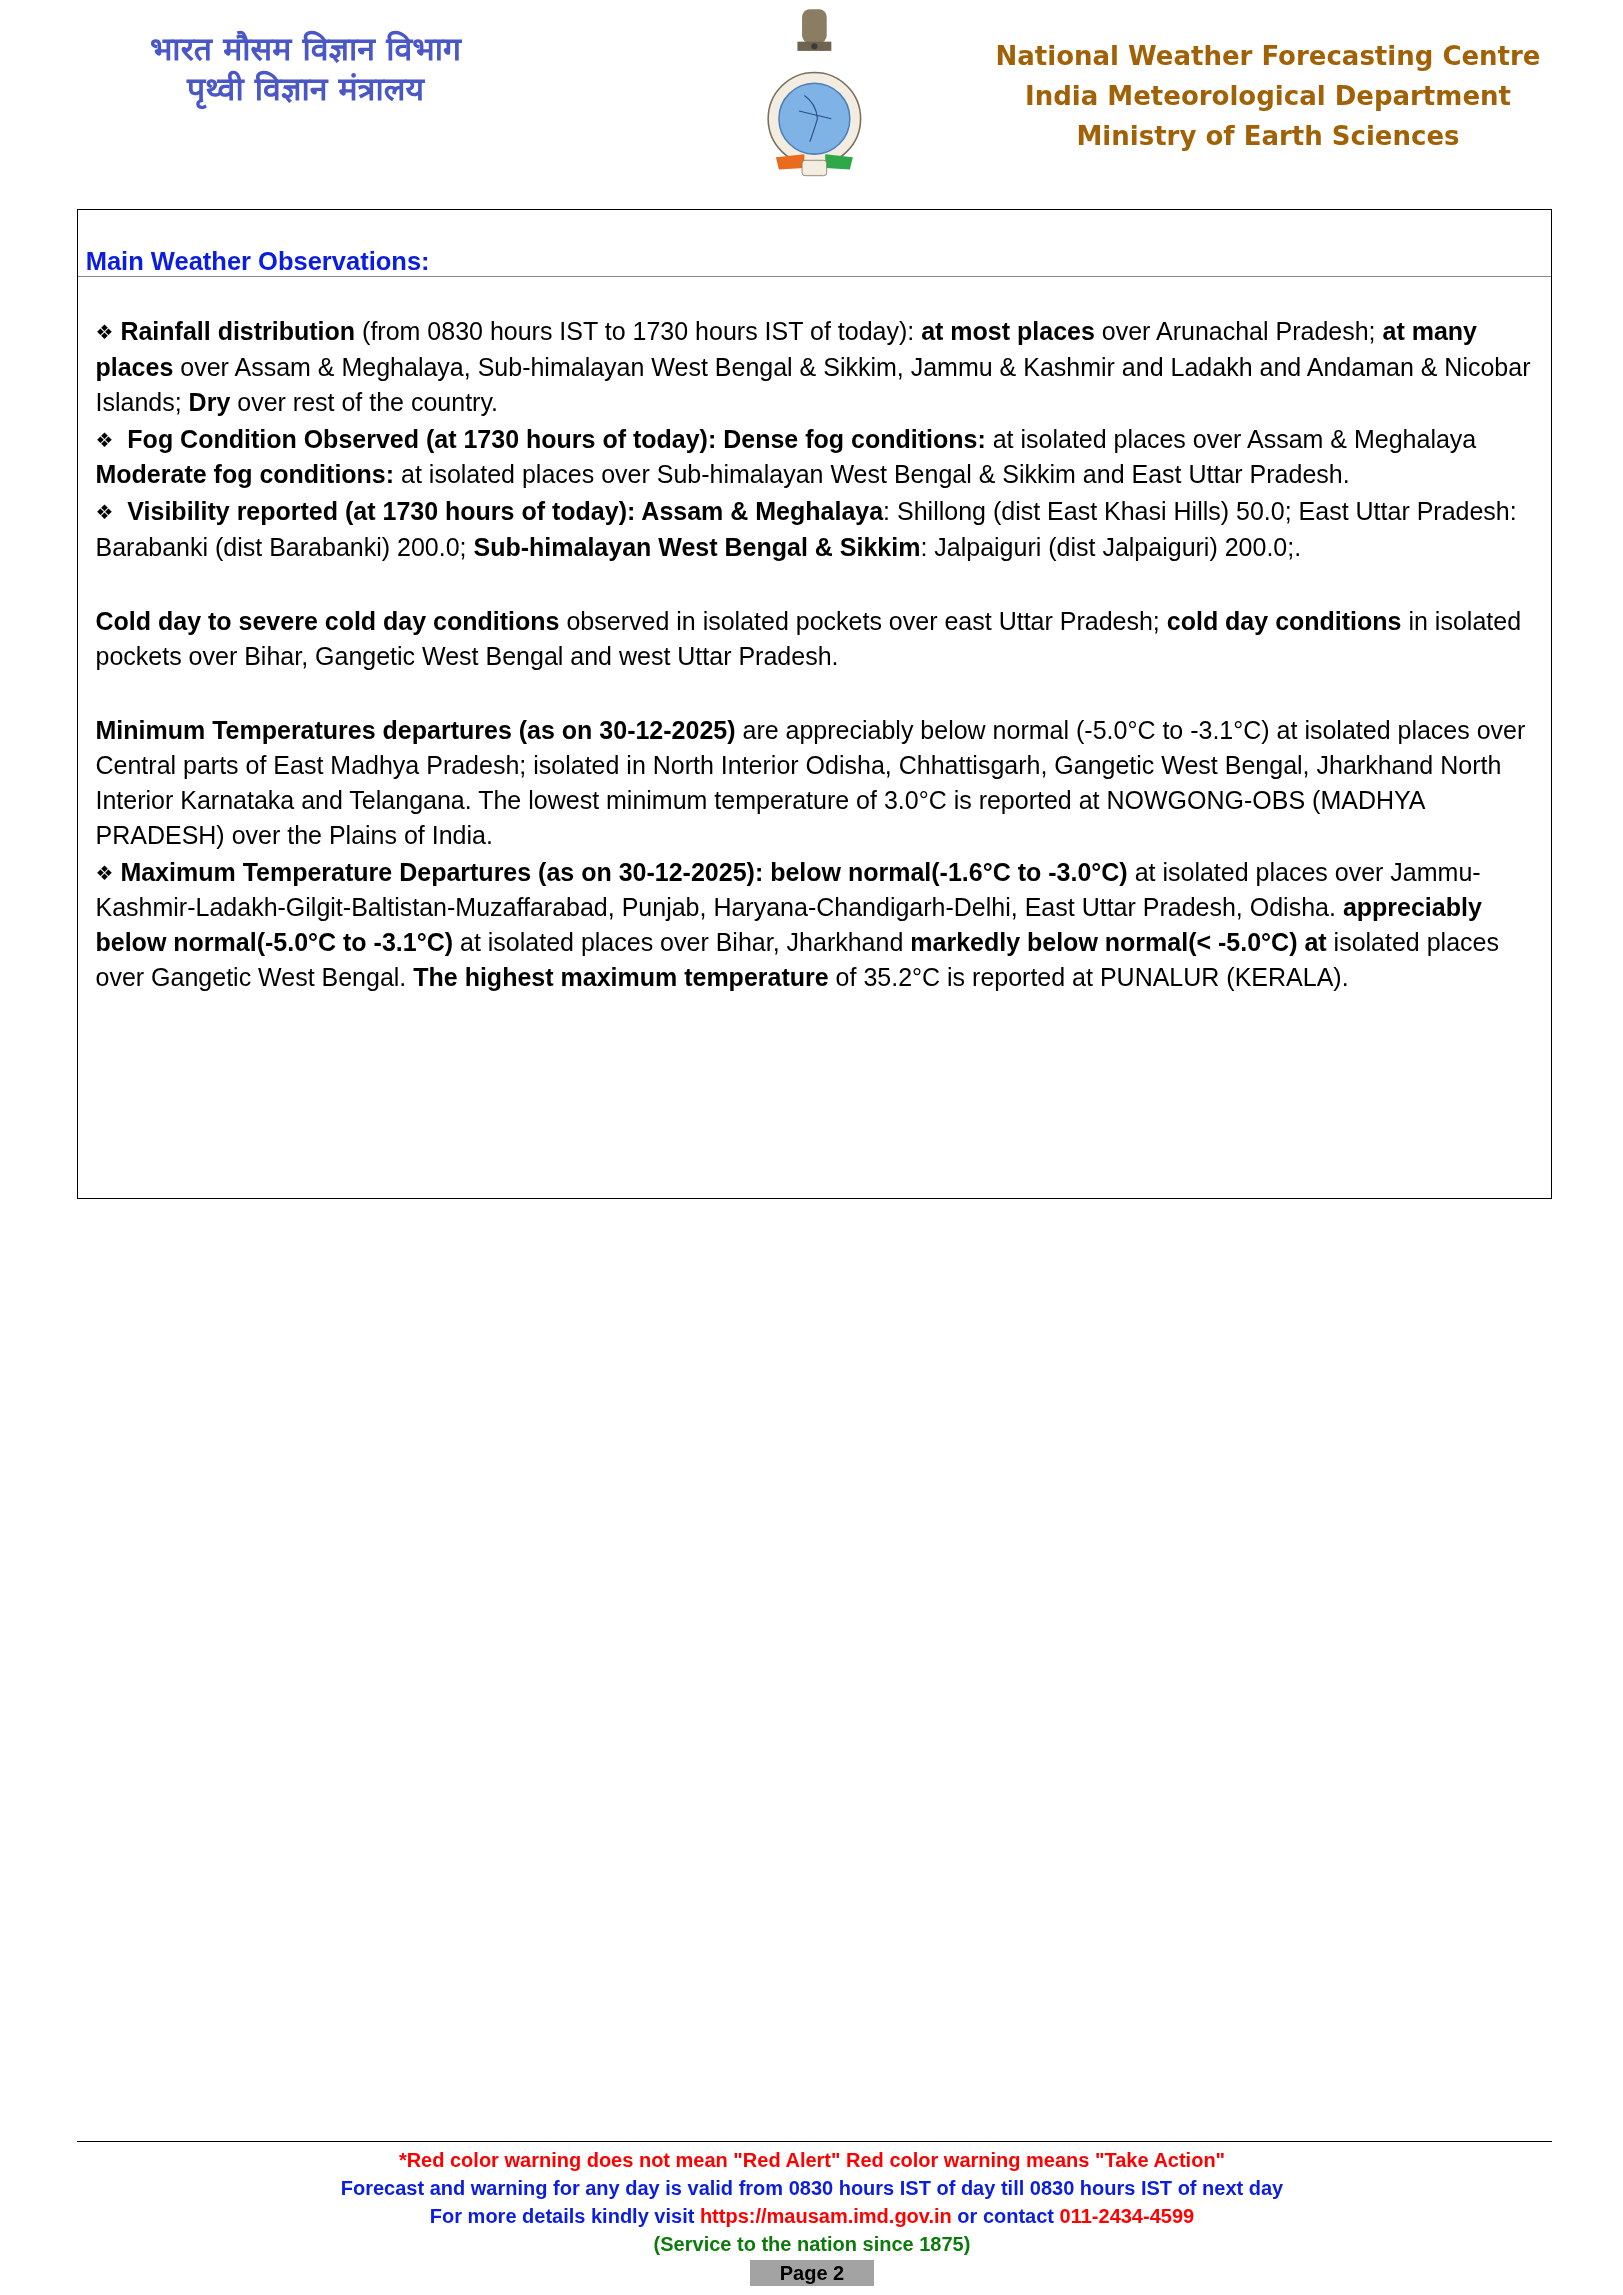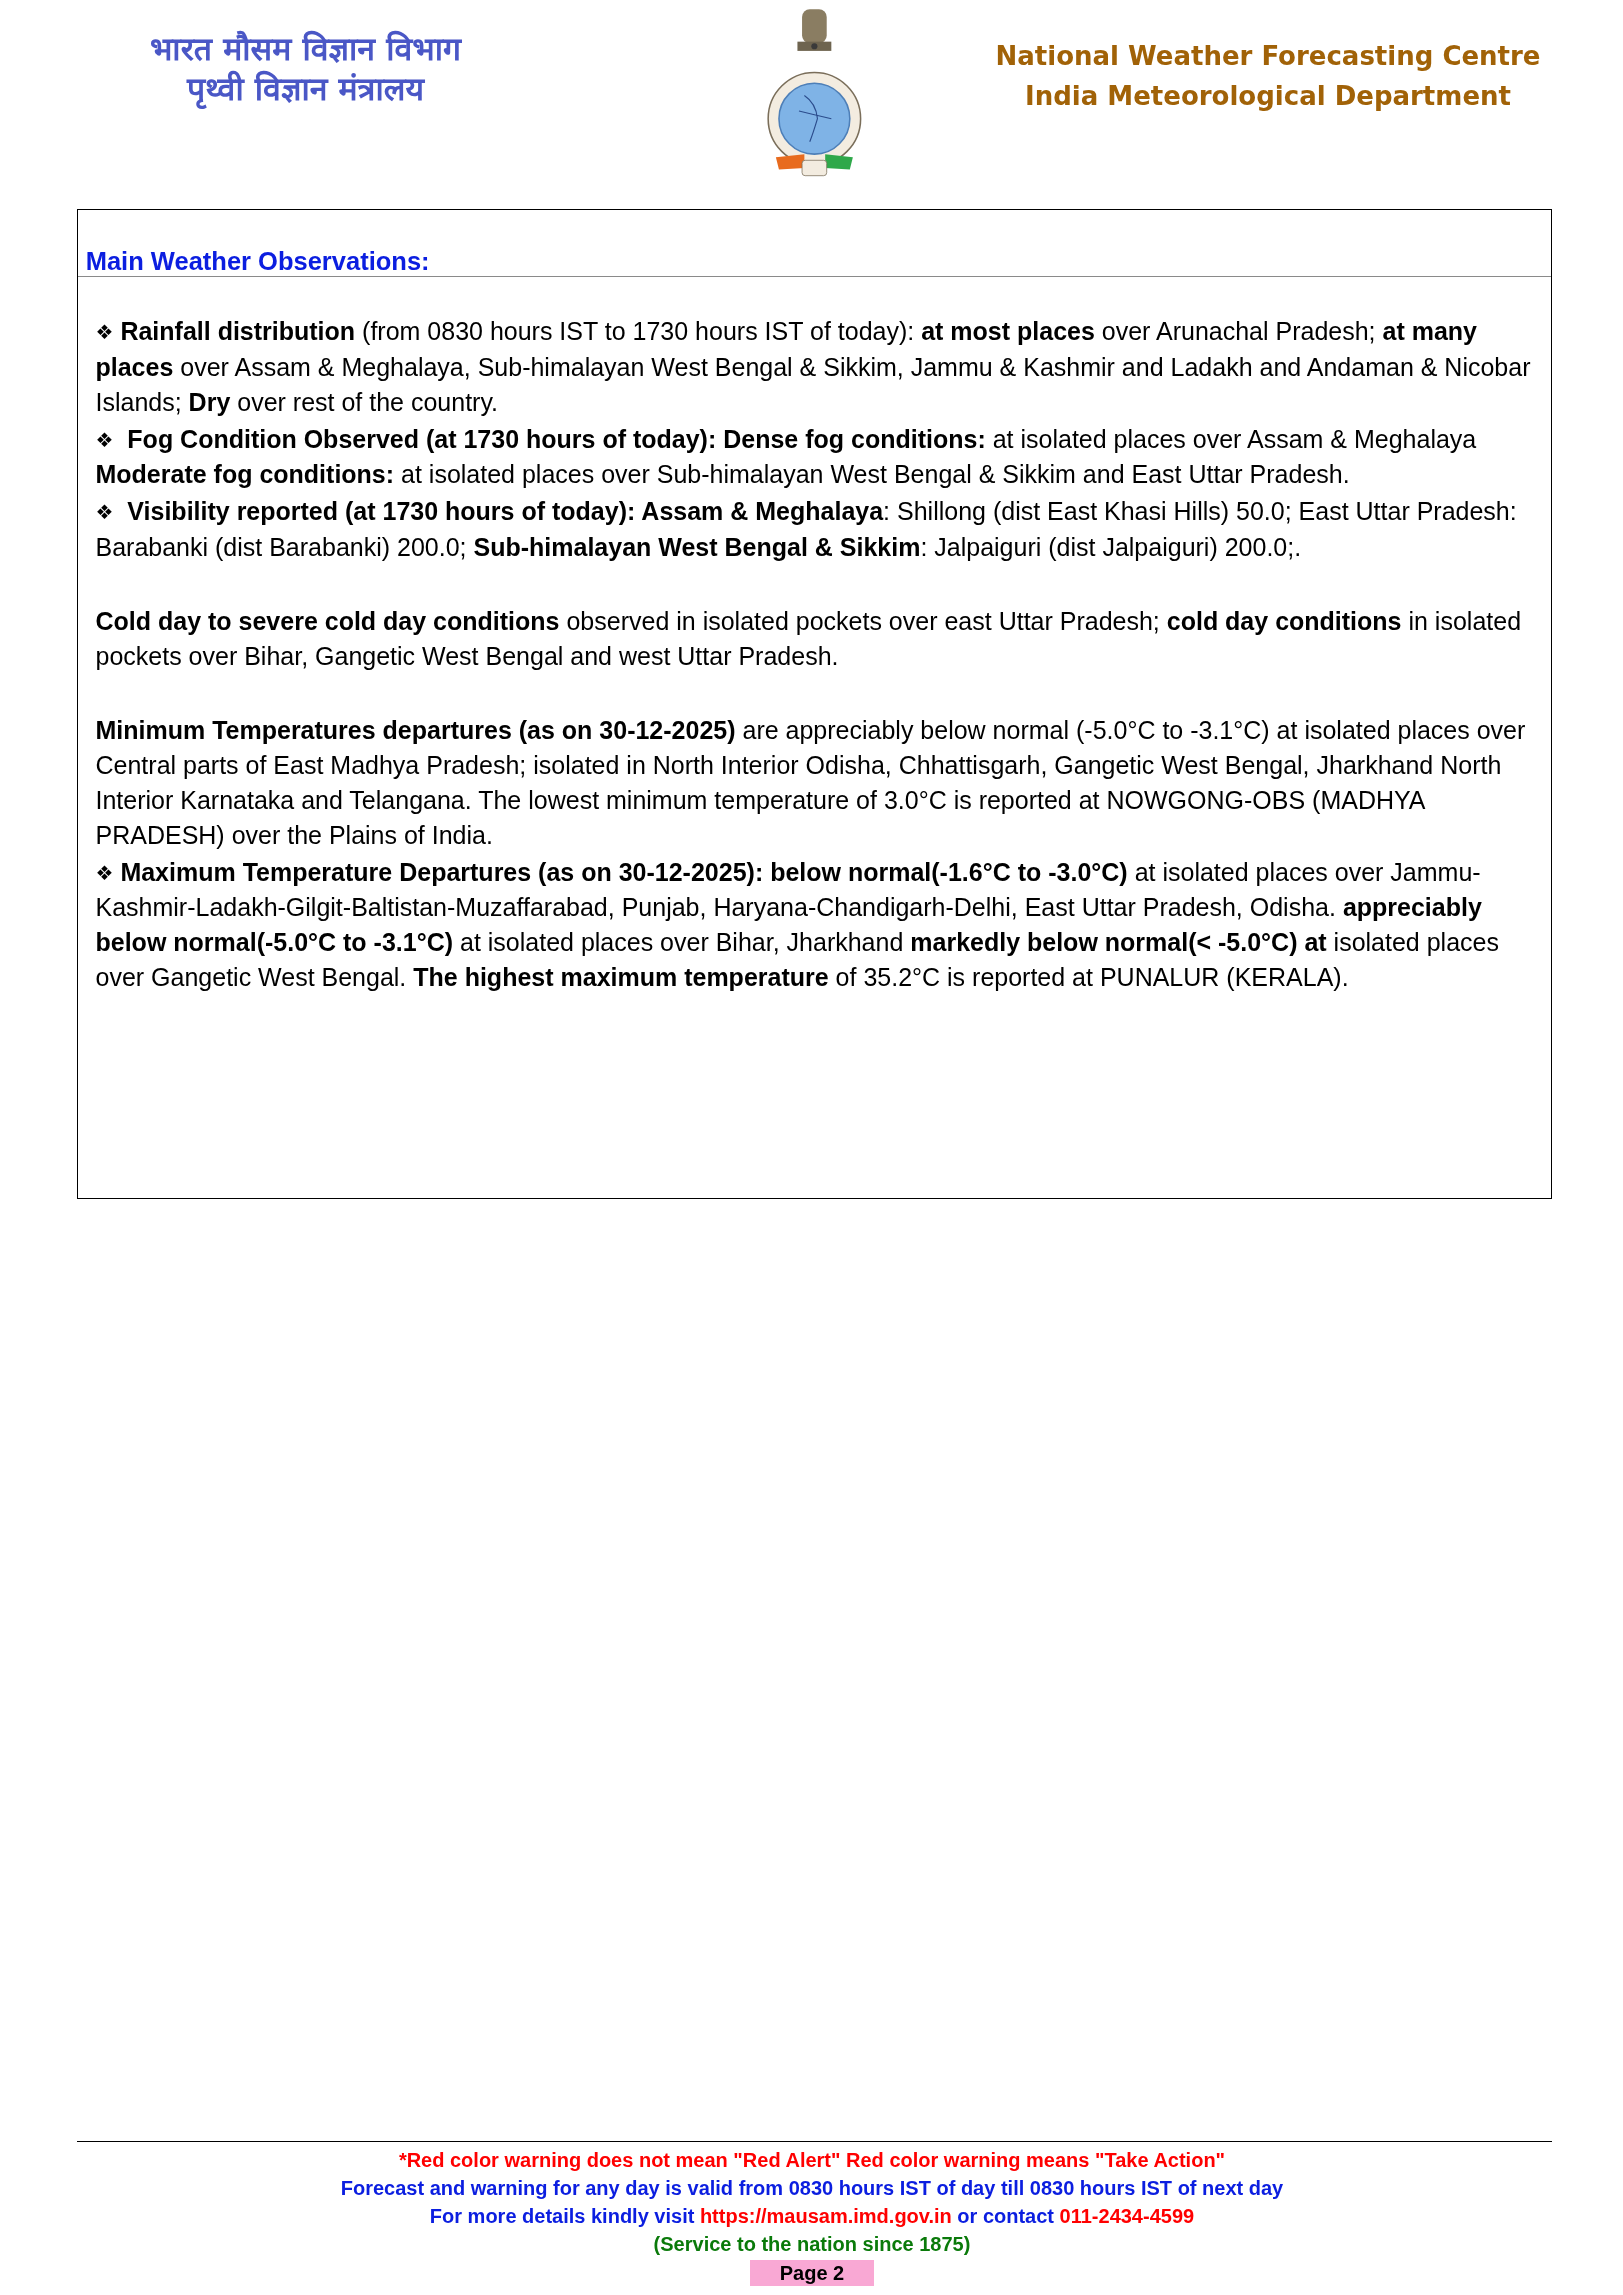--- a/index.html
+++ b/index.html
@@ -27,21 +27,21 @@
   .bullet { font-size: 20px; vertical-align: 1.5px; }
   b { font-weight: bold; }
 
   .footer-rule { position: absolute; left: 77px; width: 1475px; top: 2141px; height: 0;
                  border-top: 1.5px solid #000; }
   .footer { position: absolute; left: 0; width: 1624px; top: 2146px; text-align: center;
             font-weight: bold; font-size: 20px; line-height: 28px; }
   .f-red { color: #ff0000; }
   .f-blue { color: #0b1ee0; }
   .f-green { color: #0a7a0a; }
-  .page-badge { display: inline-block; background: #f9a8d4; color: #000; padding: 0 30px;
+  .page-badge { display: inline-block; background: #a3a3a3; color: #000; padding: 0 30px;
                 line-height: 26px; margin-top: 1.5px; }
 </style>
 </head>
 <body>
 
 <div class="hdr-hindi">
   <div>भारत मौसम विज्ञान विभाग</div>
   <div>पृथ्वी विज्ञान मंत्रालय</div>
 </div>
 
@@ -55,20 +55,21 @@
   <circle cx="68" cy="150" r="46" fill="#7fb3e6" stroke="#4d7fb8" stroke-width="2"></circle>
   <path d="M55 120 Q70 130 72 150 Q66 170 62 180 M48 140 Q68 145 90 150" stroke="#2b4c8c" stroke-width="1.5" fill="none"></path>
   <path d="M18 200 L55 196 L55 214 L22 216 Z" fill="#e86b1e"></path>
   <path d="M82 196 L118 200 L114 216 L82 214 Z" fill="#2fa84a"></path>
   <rect x="52" y="204" width="32" height="20" rx="4" fill="#f3ece0" stroke="#7a6e5a"></rect>
 </svg>
 
 <div class="hdr-eng">
   <div>National Weather Forecasting Centre</div>
   <div>India Meteorological Department</div>
+  <div>Ministry of Earth Sciences</div>
 </div>
 
 <div class="main-box">
   <div class="main-title">Main Weather Observations:</div>
   <div class="title-rule"></div>
 
   <div class="content">
     <p>
       <span class="bullet">❖</span>
       <b>Rainfall distribution</b><span> (from 0830 hours IST to 1730 hours IST of today): </span><b>at most places</b><span> over Arunachal Pradesh; </span><b>at many places</b><span> over Assam &amp; Meghalaya, Sub-himalayan West Bengal &amp; Sikkim, Jammu &amp; Kashmir and Ladakh and Andaman &amp; Nicobar Islands; </span><b>Dry</b><span> over rest of the country.</span>

